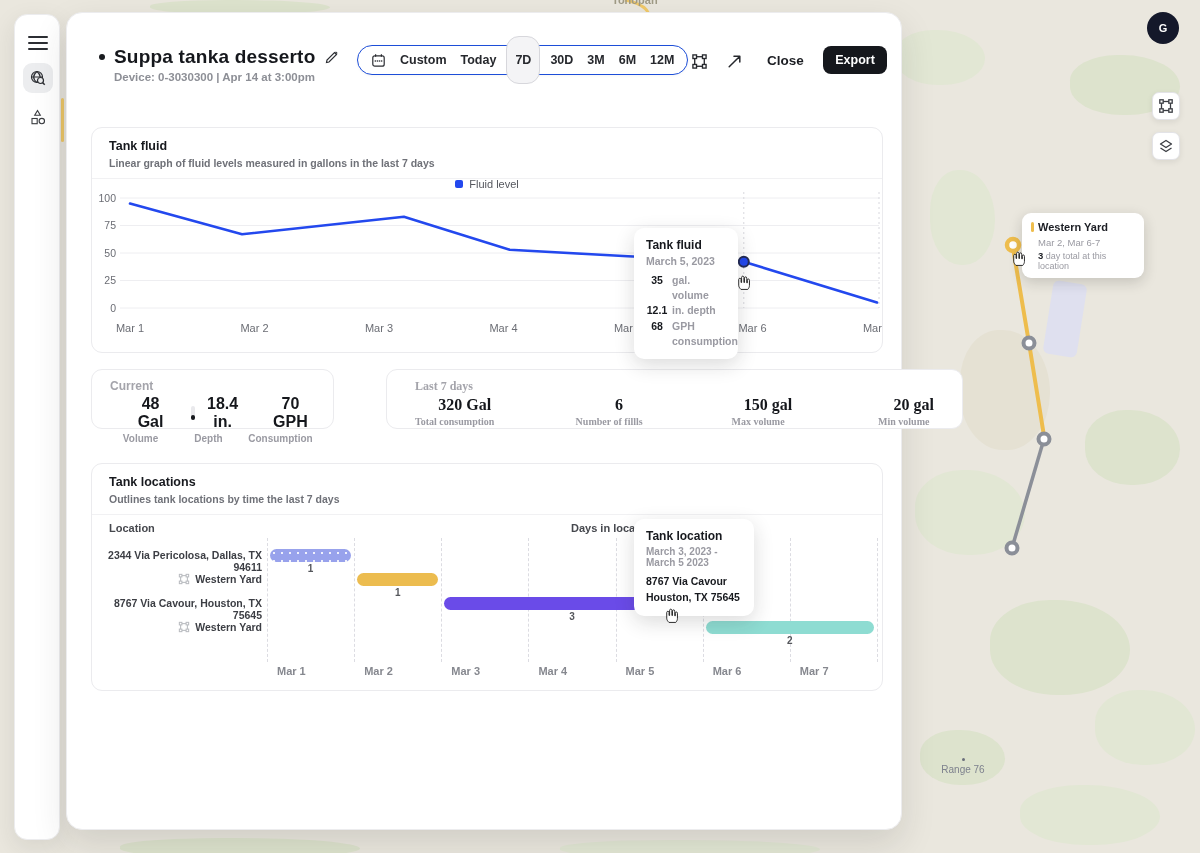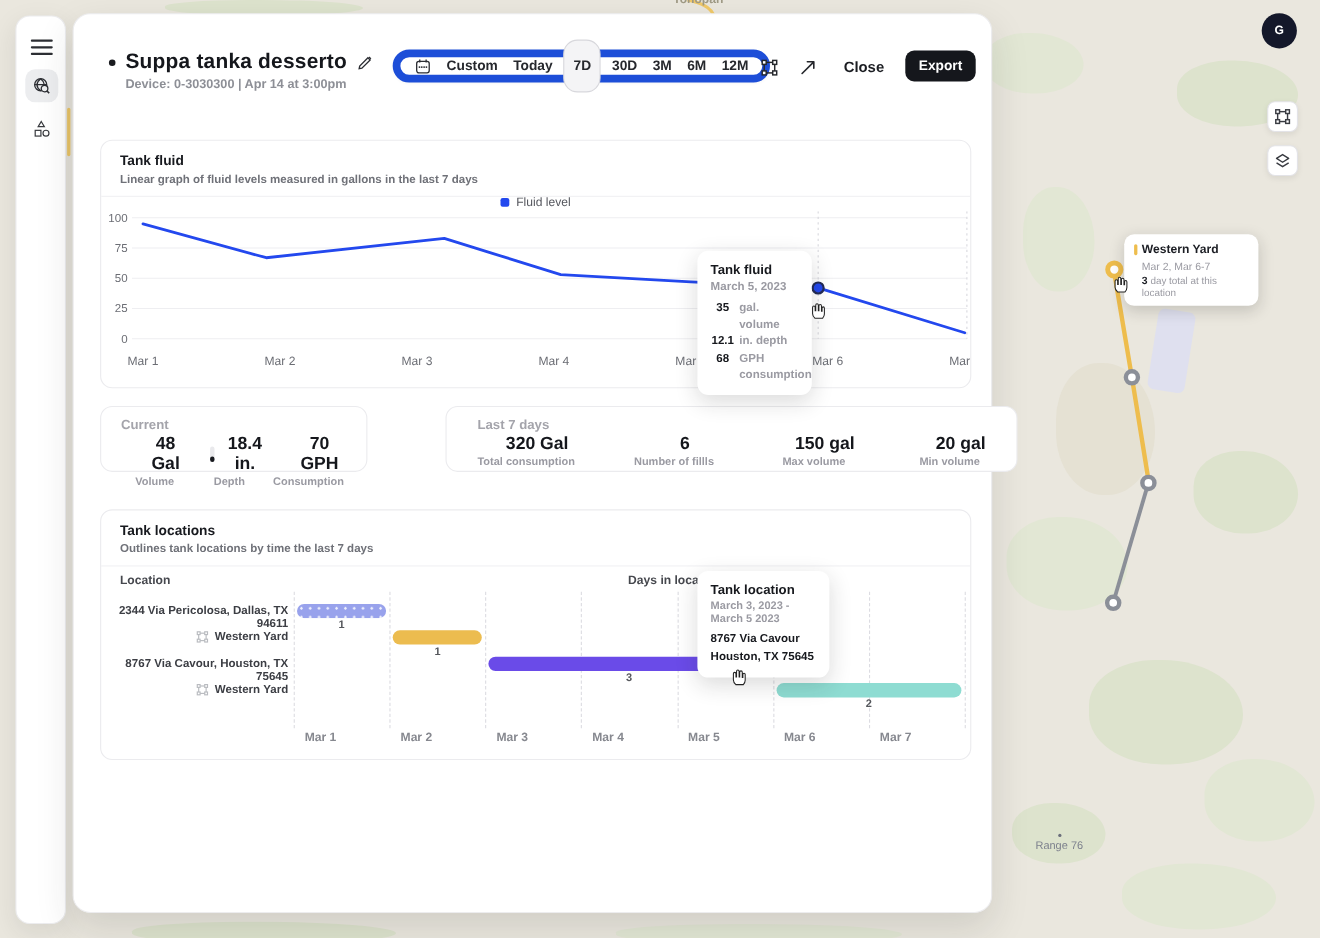--- a/index.html
+++ b/index.html
@@ -49,21 +49,21 @@
            border:1px solid #ececee; border-radius:16px; box-shadow:0 14px 34px rgba(40,40,40,.13); z-index:5; }
 
   
   .title-wrap { position:absolute; left:32px; top:33px; }
   .title-row { display:flex; align-items:center; gap:9px; }
   .bullet { width:6px; height:6px; background:#191b1f; border-radius:50%; }
   .page-title { font-size:19px; font-weight:bold; color:#15171c; letter-spacing:.2px; }
   .subtitle { font-size:11.5px; color:#8d8f96; font-weight:bold; margin:3px 0 0 15px; }
 
   .range-group { position:absolute; left:290px; top:32px; height:30px; display:flex; align-items:center; gap:14px;
-                 background:#fff; border:7px solid #1d4ed8; border-radius:18px; padding:0 13px;
+                 background:#fff; border:1px solid #1d4ed8; border-radius:18px; padding:0 13px;
                  box-shadow:0 1px 3px rgba(0,0,0,.04); }
   .range-item { font-size:12.5px; font-weight:bold; color:#26282d; cursor:default; white-space:nowrap; }
   .range-item.selected { border:1px solid #d7d7dc; background:#f4f4f6; border-radius:13px; padding:16px 8px; margin:0 -4px; }
 
   .hdr-icon { position:absolute; top:40px; }
   .close-btn { position:absolute; left:700px; top:40px; font-size:13.5px; font-weight:bold; color:#1b1d22; }
   .export-btn { position:absolute; left:756px; top:33px; width:64px; height:28px; background:#15171c; color:#fff;
                 border:none; border-radius:8px; font-size:12.5px; font-weight:bold; font-family:inherit; }
 
   
@@ -85,21 +85,21 @@
   .tip-title { font-size:12px; font-weight:bold; color:#17191e; }
   .tip-date { font-size:10.5px; color:#9a9aa2; font-weight:bold; margin:3px 0 6px 0; }
   .tip-row { display:flex; gap:4px; font-size:10.5px; color:#9a9aa2; font-weight:bold; line-height:1.45; }
   .tip-row b { color:#17191e; min-width:22px; text-align:center; }
 
   .cursor { position:absolute; z-index:6; }
 
   
   .stats-card { top:356px; height:60px; padding:9px 18px 0 18px; }
   .cur-card { left:24px; width:243px; }
-  .week-card { left:338px; width:520px; padding-right:28px; padding-left:28px; }
+  .week-card { left:319px; width:577px; padding-right:28px; padding-left:28px;font-family:Liberation Serif, serif; }
   .stats-label { font-size:12px; font-weight:bold; color:#a4a4ab; }
   .stats-row { display:flex; justify-content:space-between; margin-top:2px; }
   .stat { text-align:center; }
   .stat-val { font-size:16px; font-weight:bold; color:#15171c; display:flex; align-items:center; gap:4px; justify-content:center;margin-left:20px; }
   .stat-lbl { font-size:10px; color:#9a9aa2; font-weight:bold; margin-top:2px; }
   .gauge { width:5px; height:14px; background:#e9e9ec; border-radius:3px; position:relative; }
   .gauge::after { content:""; position:absolute; left:0; bottom:0; width:4px; height:5px; background:#17191e; border-radius:2px; }
 
   
   .loc-card { left:24px; top:450px; width:792px; height:228px; }

